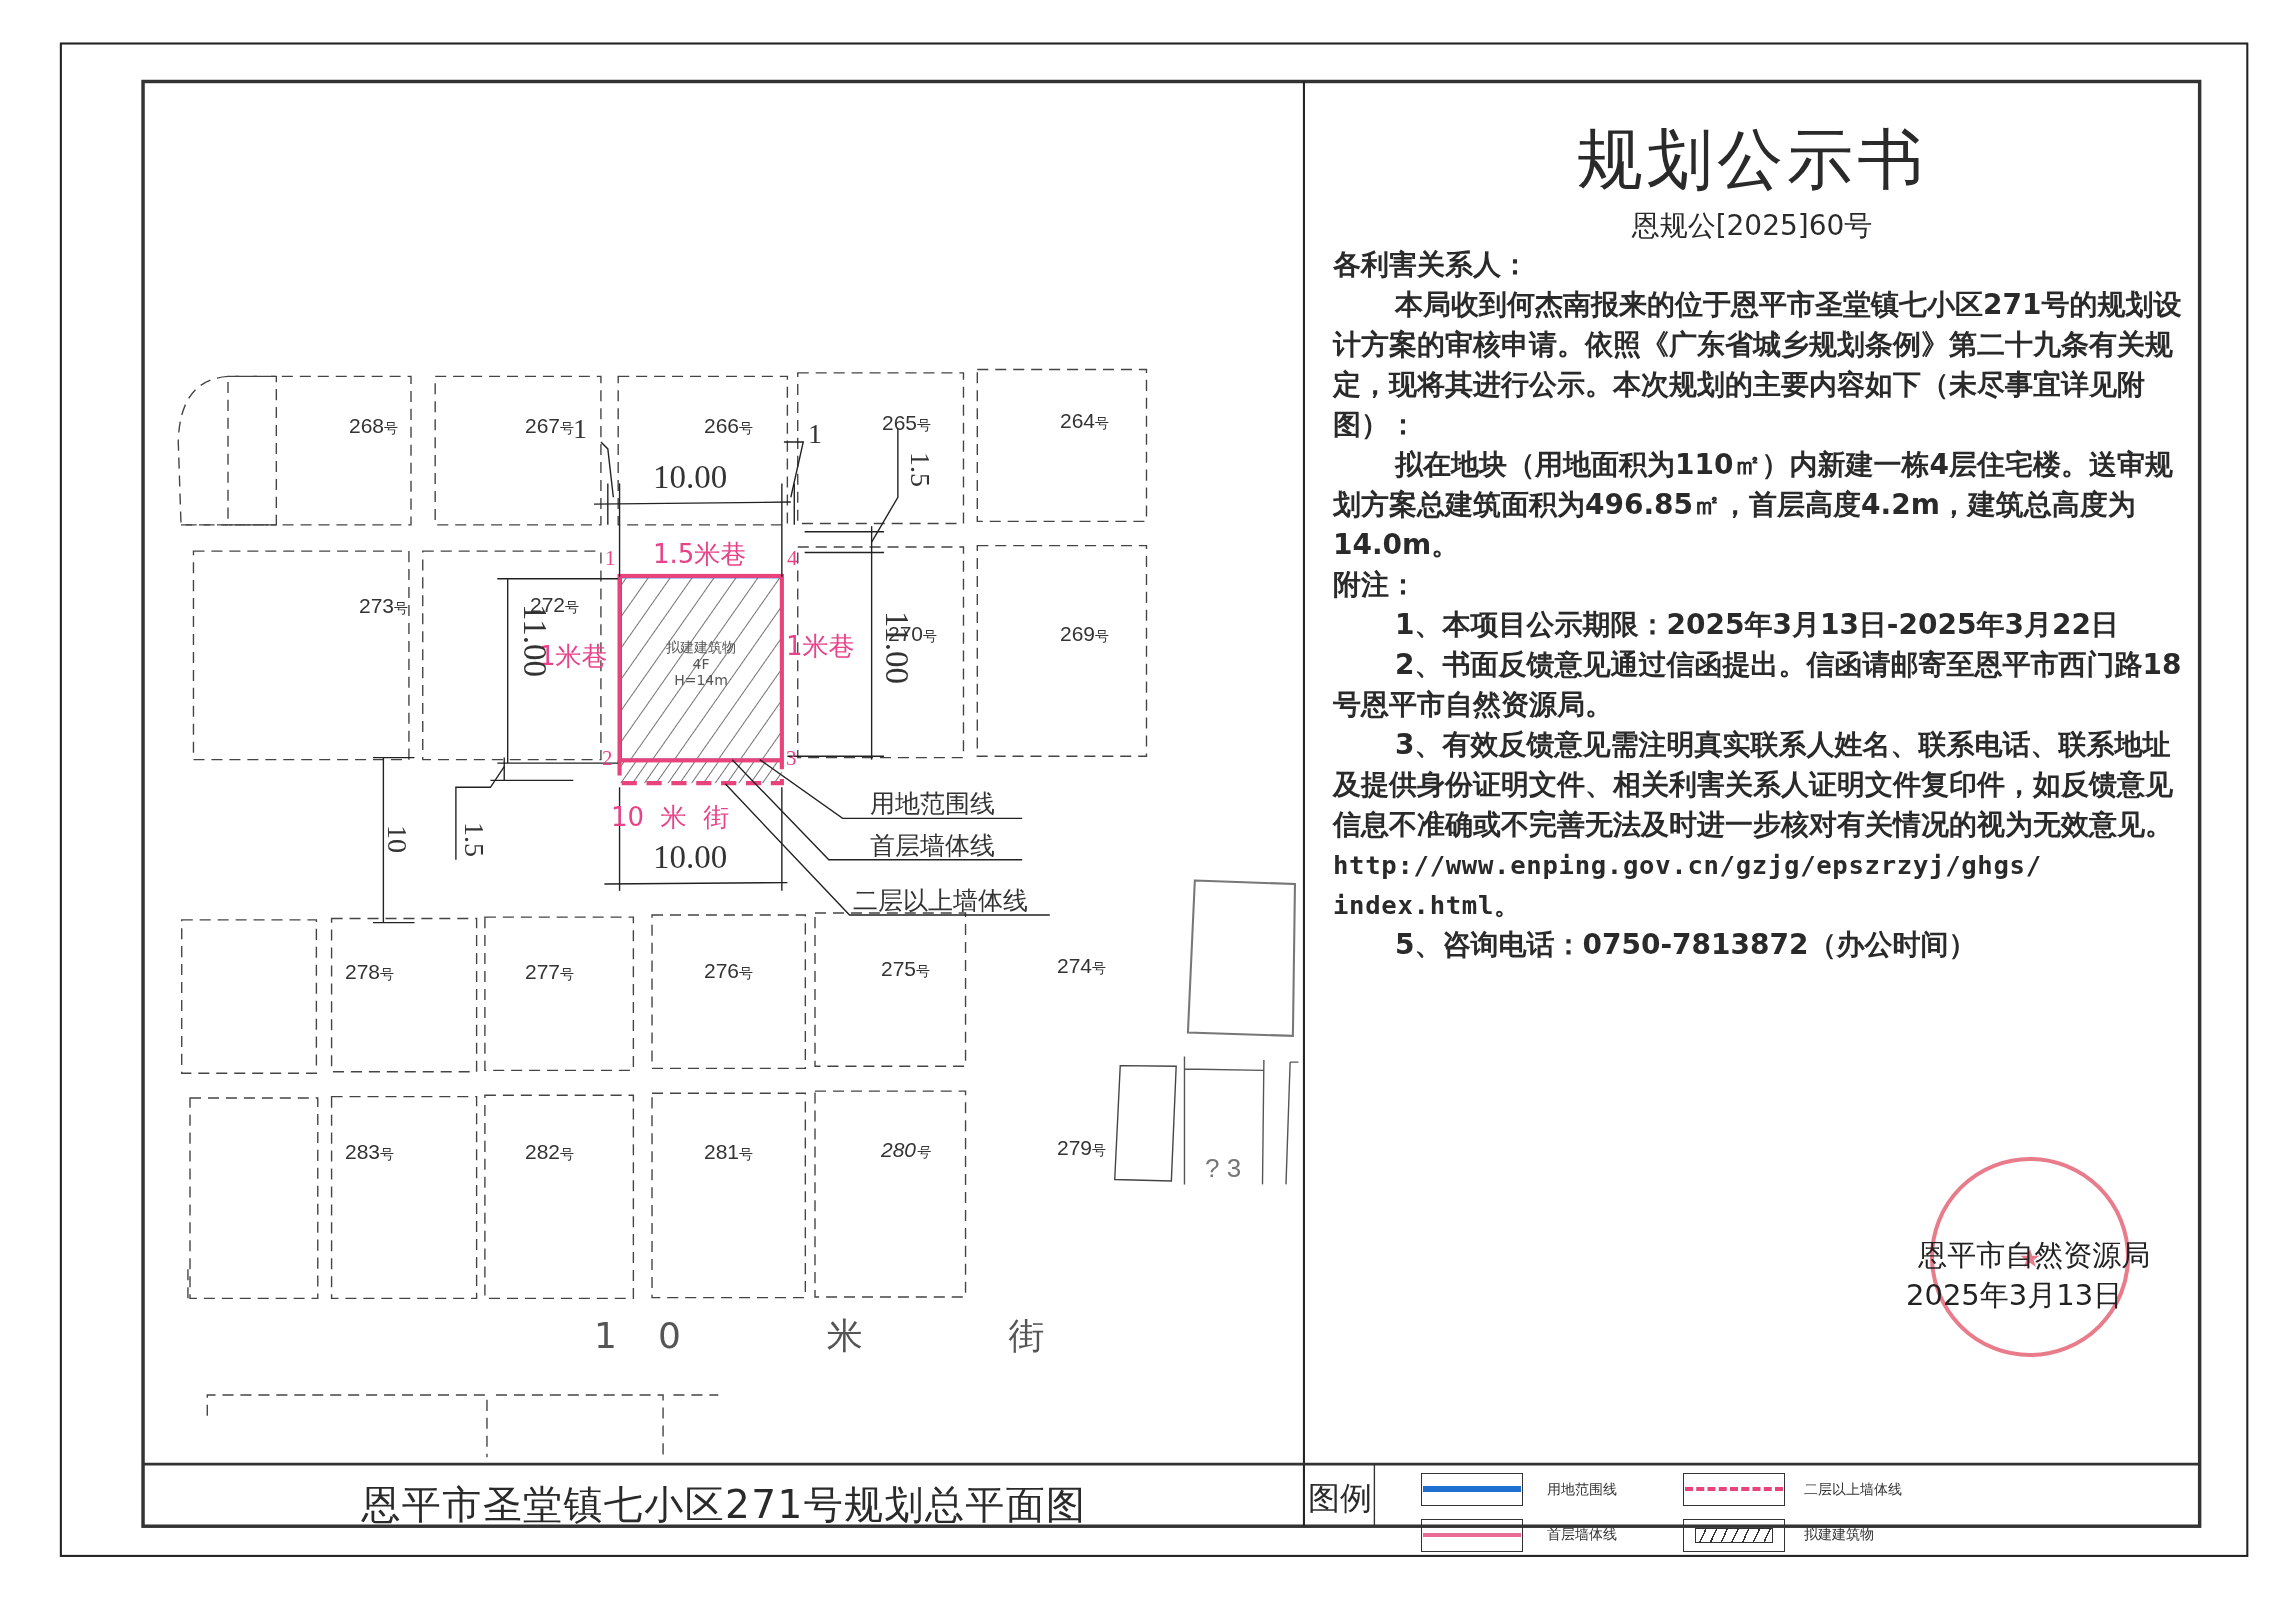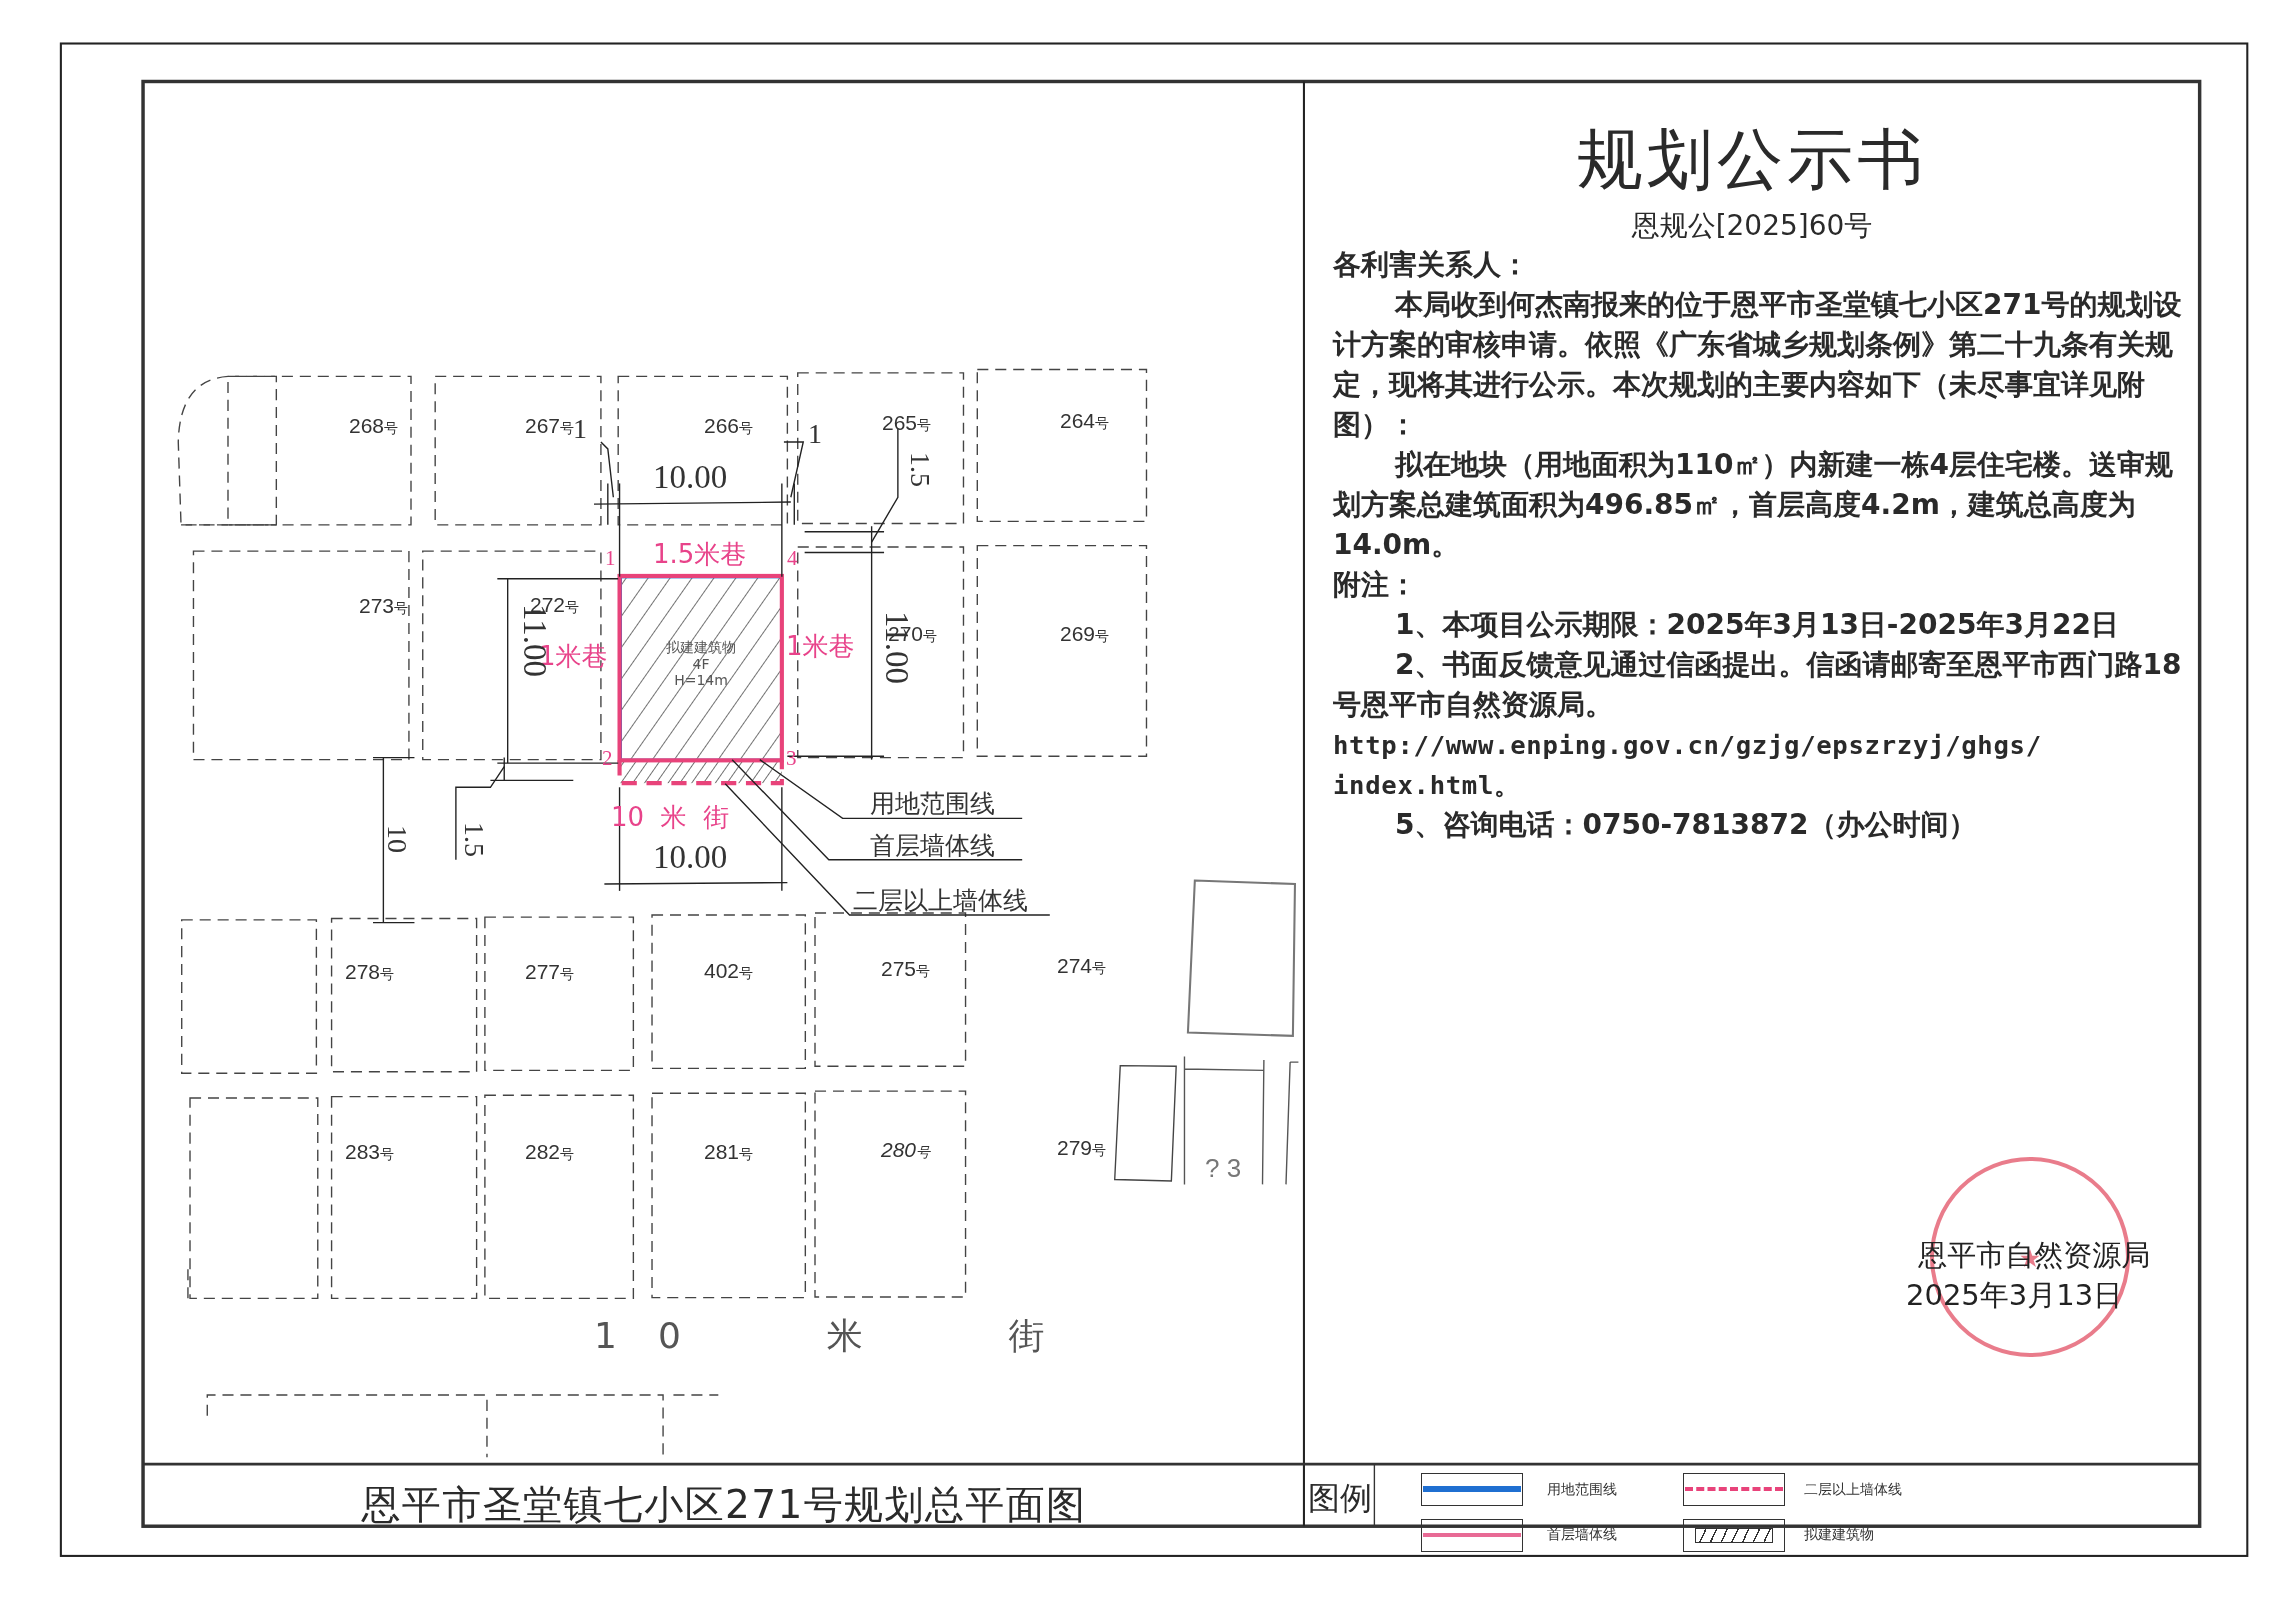--- a/index.html
+++ b/index.html
@@ -141,21 +141,21 @@
 <div class="lot-label" style="left:882px;top:411px;"><span>265</span><small>号</small></div>
 <div class="lot-label" style="left:1060px;top:409px;"><span>264</span><small>号</small></div>
 
 <div class="lot-label" style="left:359px;top:594px;"><span>273</span><small>号</small></div>
 <div class="lot-label" style="left:530px;top:593px;"><span>272</span><small>号</small></div>
 <div class="lot-label" style="left:888px;top:622px;"><span>270</span><small>号</small></div>
 <div class="lot-label" style="left:1060px;top:622px;"><span>269</span><small>号</small></div>
 
 <div class="lot-label" style="left:345px;top:960px;"><span>278</span><small>号</small></div>
 <div class="lot-label" style="left:525px;top:960px;"><span>277</span><small>号</small></div>
-<div class="lot-label" style="left:704px;top:959px;"><span>402</span><small>号</small></div>
+<div class="lot-label" style="left:704px;top:959px;"><span>276</span><small>号</small></div>
 <div class="lot-label" style="left:881px;top:957px;"><span>275</span><small>号</small></div>
 <div class="lot-label" style="left:1057px;top:954px;"><span>274</span><small>号</small></div>
 
 <div class="lot-label" style="left:345px;top:1140px;"><span>283</span><small>号</small></div>
 <div class="lot-label" style="left:525px;top:1140px;"><span>282</span><small>号</small></div>
 <div class="lot-label" style="left:704px;top:1140px;"><span>281</span><small>号</small></div>
 <div class="lot-label" style="left:881px;top:1138px;font-style:italic;"><span>280</span><small>号</small></div>
 <div class="lot-label" style="left:1057px;top:1136px;"><span>279</span><small>号</small></div>
 <div class="lot-label" style="left:1205px;top:1153px;color:#777;font-size:26px;">? 3</div>
 
@@ -217,20 +217,21 @@
 <div class="notice-title">规划公示书</div>
 <div class="notice-no">恩规公[2025]60号</div>
 
 <div class="body-text">
   <p>各利害关系人：</p>
   <p class="indent">本局收到何杰南报来的位于恩平市圣堂镇七小区271号的规划设计方案的审核申请。依照《广东省城乡规划条例》第二十九条有关规定，现将其进行公示。本次规划的主要内容如下（未尽事宜详见附图）：</p>
   <p class="indent">拟在地块（用地面积为110㎡）内新建一栋4层住宅楼。送审规划方案总建筑面积为496.85㎡，首层高度4.2m，建筑总高度为14.0m。</p>
   <p>附注：</p>
   <p class="indent">1、本项目公示期限：2025年3月13日-2025年3月22日</p>
   <p class="indent">2、书面反馈意见通过信函提出。信函请邮寄至恩平市西门路18号恩平市自然资源局。</p>
+  <p class="indent">3、有效反馈意见需注明真实联系人姓名、联系电话、联系地址及提供身份证明文件、相关利害关系人证明文件复印件，如反馈意见信息不准确或不完善无法及时进一步核对有关情况的视为无效意见。</p>
   <p class="url">http://www.enping.gov.cn/gzjg/epszrzyj/ghgs/</p>
   <p class="url">index.html。</p>
   <p class="indent">5、咨询电话：0750-7813872（办公时间）</p>
 </div>
 
 <div class="seal">
   <div class="seal-star">★</div>
 </div>
 
 <div class="signoff">

